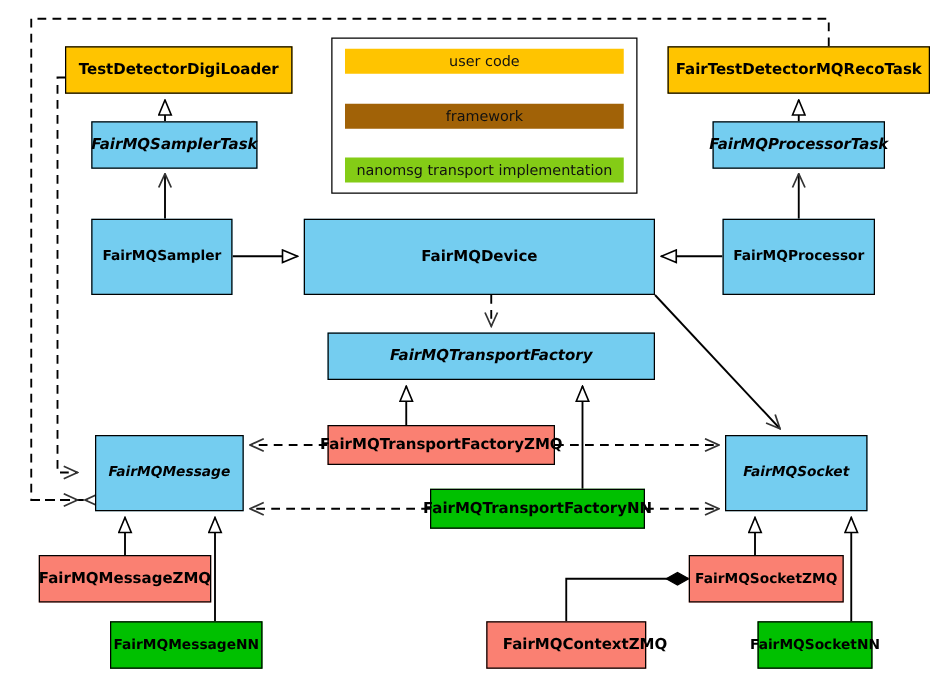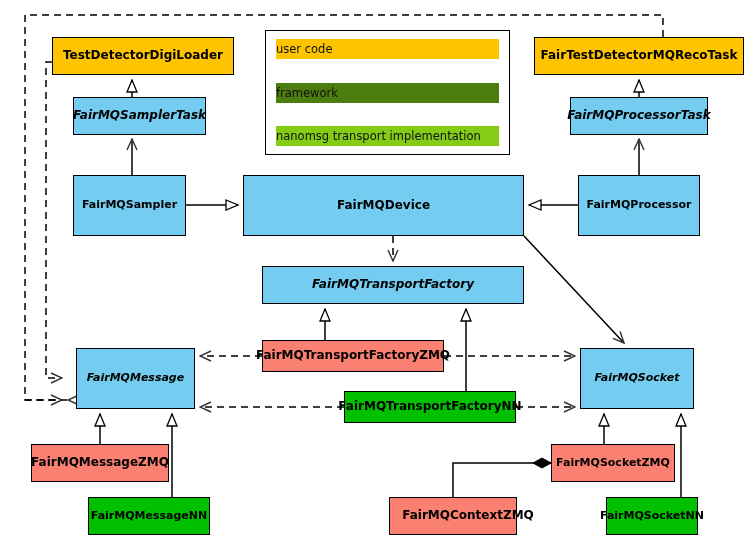--- a/index.html
+++ b/index.html
@@ -14,21 +14,21 @@
   .usercode{background:#FFC400;}
   .framework{background:#74CDF0;}
   .zmq{background:#FA8072;}
   .nano{background:#00C000;}
   .bold{font-weight:bold;}
   .abstract{font-style:italic;font-weight:bold;}
   #legend{position:absolute;left:265px;top:30px;width:245px;height:125px;
           background:#fff;border:1.6px solid #000;box-sizing:border-box;
           padding:8px 10px;display:flex;flex-direction:column;
           justify-content:space-between;}
-  .legend-row{height:20px;display:flex;align-items:center;justify-content:flex-start;
+  .legend-row{height:20px;display:flex;align-items:center;justify-content:center;
               font-size:11.5px;color:#111;}
 </style>
 </head>
 <body>
 
 <div id="diagram">
 
   <svg id="edges" viewBox="0 0 748 549" xmlns="http://www.w3.org/2000/svg">
     <defs>
       <marker id="hollowTri" markerWidth="14" markerHeight="12" refX="13" refY="6" orient="auto" markerUnits="userSpaceOnUse">
@@ -87,21 +87,21 @@
       <line x1="681" y1="497" x2="681" y2="414" marker-end="url(#hollowTri)"></line>
 
       <path d="M551,463 L453,463 L453,497" marker-start="url(#blackDiamond)"></path>
     </g>
   </svg>
 
   <div id="legend">
     <div class="legend-row" style="background:#FFC400">
         <span>user code</span>
       </div>
-    <div class="legend-row" style="background:#4d7c0f">
+    <div class="legend-row" style="background:#a16207">
         <span>framework</span>
       </div>
     <div class="legend-row" style="background:#84cc16">
         <span>nanomsg transport implementation</span>
       </div>
   </div>
 
   <div id="nodes-layer">
       <div class="node usercode" style="left: 52px; top: 37px; width: 182px; height: 38px;">
         <span class="bold" style="font-size: 12px;">TestDetectorDigiLoader</span>

